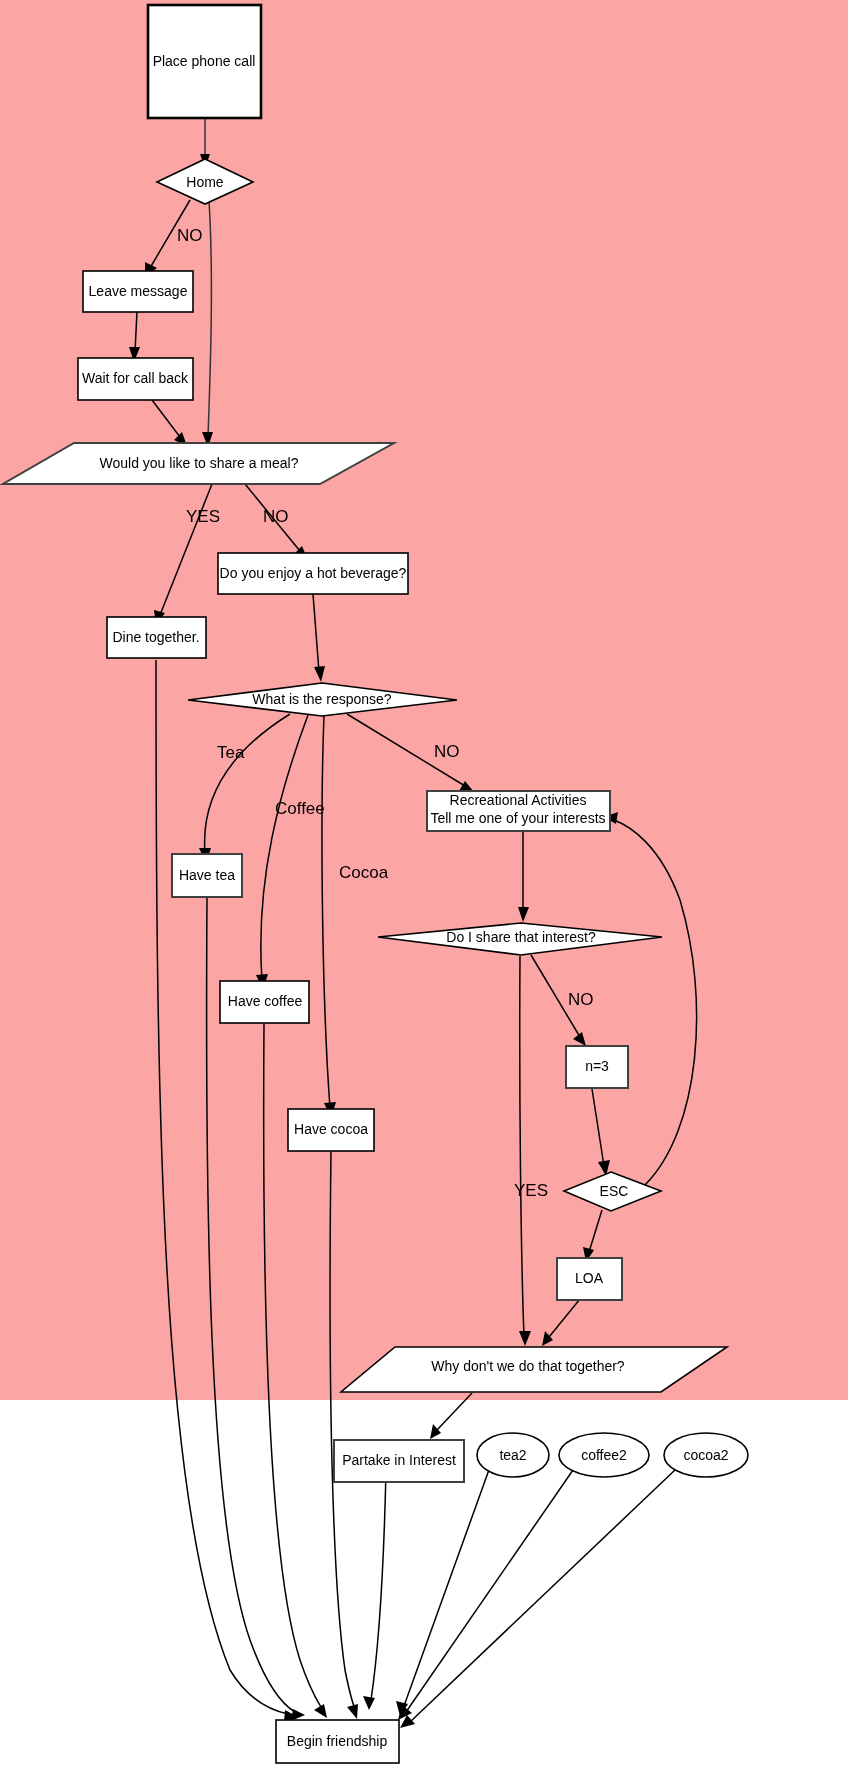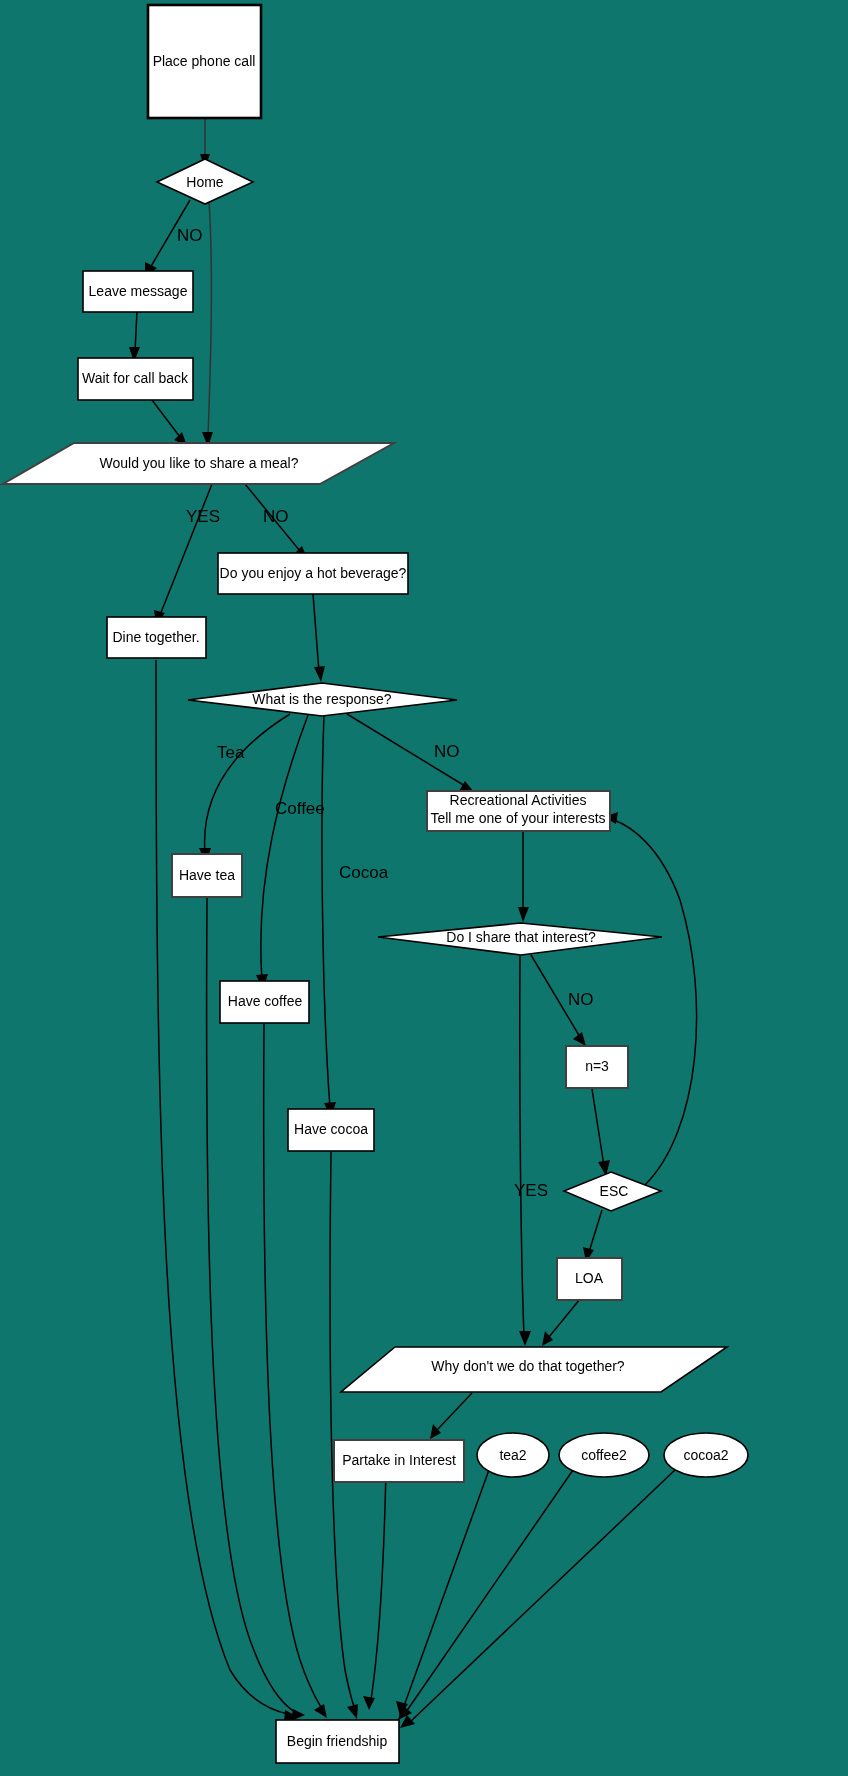--- a/index.html
+++ b/index.html
@@ -9,22 +9,22 @@
   }
   body {
     width: 848px;
     height: 1776px;
     font-family: "Liberation Sans", sans-serif;
     overflow: hidden;
   }
   #flowchart-root {
     position: relative;
     width: 848px;
-    height: 1776px;
-    background: #0f766e;
+    height: 1400px;
+    background: #fca5a5;
   }
   svg#flow-svg {
     display: block;
     width: 848px;
     height: 1776px;
   }
   .node-shape {
     fill: #ffffff;
     stroke: #000000;
     stroke-width: 1.6;

